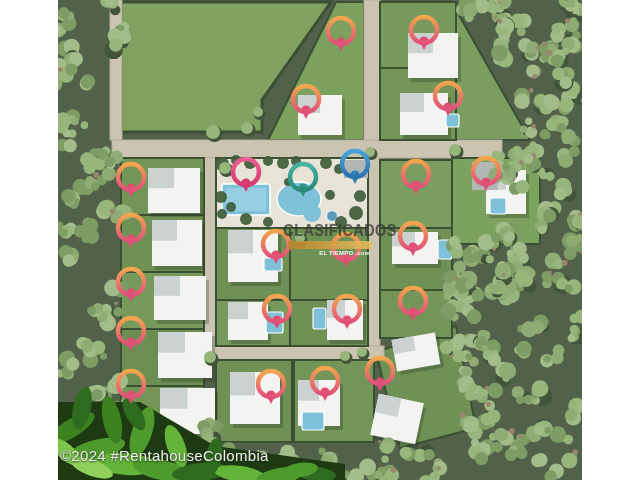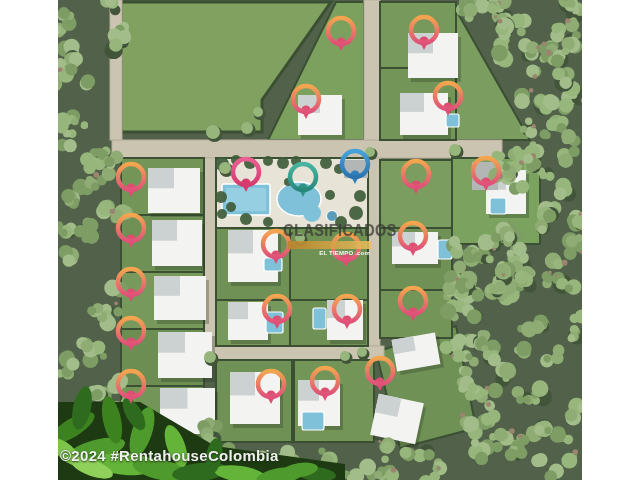--- a/index.html
+++ b/index.html
@@ -11,21 +11,21 @@
   #margin-right{right:0;}
   .wm-center{position:absolute;left:320px;top:222px;transform:translateX(-50%);z-index:5;
              text-align:center;pointer-events:none;margin-left:20px;}
   .wm-title{font-weight:700;font-size:16px;letter-spacing:.5px;color:rgba(58,58,55,.62);
             transform:scaleX(.9);white-space:nowrap;text-shadow:0 0 1px rgba(45,45,45,.35);}
   .wm-bar{position:absolute;left:288px;top:241px;width:84px;height:8px;z-index:5;
           background:linear-gradient(90deg,rgba(190,132,40,.85),rgba(235,192,95,.85));
           text-align:right;pointer-events:none;}
   .wm-bar span{font-size:6px;line-height:8px;color:rgba(255,255,255,.95);
                letter-spacing:.2px;padding-right:2px;font-weight:700;}
-  .wm-bottom{position:absolute;left:60px;top:447px;z-index:5;font-size:15px;font-weight:700;
+  .wm-bottom{position:absolute;left:60px;top:447px;z-index:5;font-size:15px;font-weight:400;
              letter-spacing:.3px;color:rgba(255,255,255,.93);pointer-events:none;
              text-shadow:0 1px 2px rgba(28,48,20,.85),0 0 1px rgba(28,48,20,.6);}
 </style>
 </head>
 <body>
 
 <div id="stage">
   <svg id="scene" width="640" height="480" viewBox="0 0 640 480">
       <rect x="58" y="0" width="524" height="480" fill="#51614a"></rect>
       <defs>

